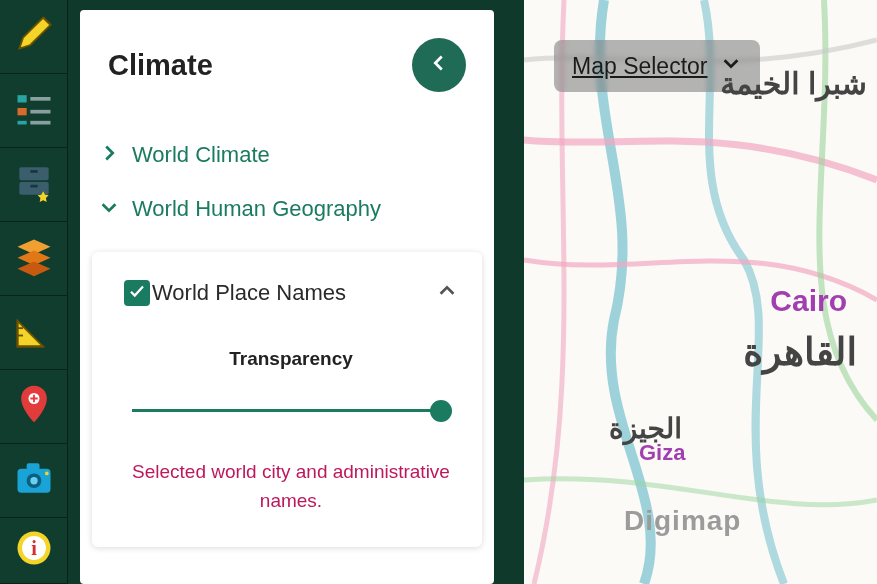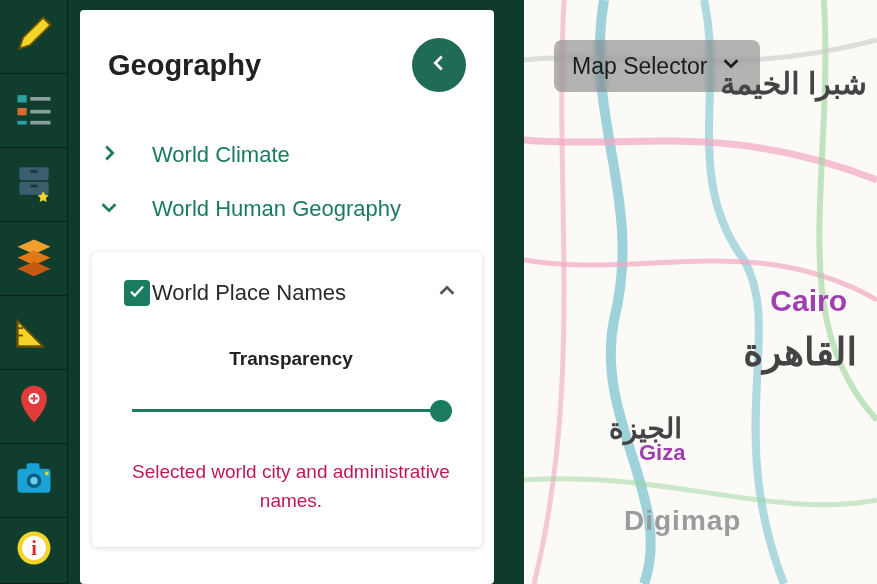--- a/index.html
+++ b/index.html
@@ -13,39 +13,39 @@
   .panel-wrap { position:relative; width:456px; padding:10px 12px 0 12px; display:flex; }
   .panel { background:#fff; border-radius:4px; width:414px; height:100%; padding:28px 0 0 0; position:relative; }
   .panel-hdr { display:flex; align-items:center; padding:0 28px; }
   .panel-title { font-size:29px; font-weight:700; color:#222; flex:1; }
   .collapse-btn { width:54px; height:54px; border-radius:50%; background:#1f6b55; display:flex; align-items:center; justify-content:center; cursor:pointer; }
   .collapse-btn svg{ width:22px; height:22px; fill:none; stroke:#fff; stroke-width:3; }
   .panel-body { margin-top:36px; padding:0 10px 0 10px; height:460px; overflow-y:auto; }
   .panel-body::-webkit-scrollbar{ width:14px; }
   .panel-body::-webkit-scrollbar-thumb{ background:#c4c4c4; border-radius:2px; }
   .panel-body::-webkit-scrollbar-track{ background:#f2f2f2; }
-  .cat { display:flex; align-items:flex-start; gap:32px; padding:14px 8px; cursor:pointer; }
+  .cat { display:flex; align-items:flex-start; gap:12px; padding:14px 8px; cursor:pointer; }
   .cat .chev{ width:22px; height:22px; stroke:#1a7b60; stroke-width:3; fill:none; }
   .cat .label{ font-size:22px; color:#1a7b60; }
   .card { background:#fff; border-radius:6px; box-shadow:0 1px 6px rgba(0,0,0,0.15); margin:16px 2px 20px 2px; padding:28px 24px 32px 32px; }
   .card-hdr { display:flex; align-items:center; gap:2px; }
   .chk { width:26px; height:26px; background:#1a7b60; border-radius:4px; display:flex; align-items:center; justify-content:center; cursor:pointer; }
   .chk svg{ width:18px; height:18px; stroke:#fff; stroke-width:3; fill:none; }
   .card-title { font-size:22px; color:#2a2a2a; flex:1; }
   .card-chev { width:22px; height:22px; stroke:#555; stroke-width:3; fill:none; cursor:pointer; }
   .sub { margin-top:42px;text-align:center; }
   .sub-label{ font-size:19px; font-weight:700; color:#222; }
   .slider { margin:30px 8px 0 8px; position:relative; height:22px; }
   .slider-track { position:absolute; left:0; right:0; top:9px; height:3px; background:#1a7b60; }
   .slider-thumb { position:absolute; right:-2px; top:0; width:22px; height:22px; border-radius:50%; background:#1a7b60; cursor:pointer; }
   .desc { margin-top:36px; font-size:19px; color:#be185d; line-height:1.5; }
   
   .maparea { flex:1; position:relative; background:#faf9f7; overflow:hidden; }
   .maparea svg.mapbg { position:absolute; inset:0; width:100%; height:100%; }
-  .mapsel { position:absolute; top:40px; left:30px; background:rgba(120,120,120,0.55); color:#1b1b1b; border-radius:8px; padding:12px 18px; font-size:23px; display:flex; align-items:center; gap:12px; cursor:pointer; backdrop-filter:blur(2px); }
+  .mapsel { position:absolute; top:40px; left:30px; background:rgba(120,120,120,0.55); color:#1b1b1b; border-radius:8px; padding:12px 18px; font-size:23px; display:flex; align-items:center; gap:12px; cursor:pointer; backdrop-filter:blur(2px);text-decoration:underline; }
   .mapsel svg{ width:22px; height:22px; stroke:#1b1b1b; stroke-width:3; fill:none; }
   .maplabel { position:absolute; font-weight:700; }
   .lbl-cairo { top:284px; right:30px; color:#a23fb0; font-size:30px; }
   .lbl-cairo-ar { top:330px; right:20px; color:#444; font-size:38px; direction:rtl; }
   .lbl-shubra { top:66px; right:10px; color:#444; font-size:30px; direction:rtl; }
   .lbl-giza { top:440px; left:115px; color:#a23fb0; font-size:22px; }
   .lbl-giza-ar { top:412px; left:85px; color:#444; font-size:28px; direction:rtl; }
   .lbl-digimap { top:505px; left:100px; color:#9b9b9b; font-size:28px; font-weight:700; letter-spacing:1px; }
 </style>
 </head>
@@ -131,21 +131,21 @@
             <circle cx="24" cy="24" r="13" fill="#fff"></circle>
             <text x="24" y="32" text-anchor="middle" font-size="22" font-weight="700" fill="#d62e2e" font-family="Georgia">i</text>
           </svg>
       </span>
     </div>
   </div>
 
   <div class="panel-wrap">
     <div class="panel">
       <div class="panel-hdr">
-        <div class="panel-title">Geography</div>
+        <div class="panel-title">Climate</div>
         <div class="collapse-btn">
           <span>
             <svg viewBox="0 0 24 24">
                 <polyline points="15 5 8 12 15 19"></polyline>
               </svg>
           </span>
         </div>
       </div>
       <div class="panel-body">
         <div class="cat">

